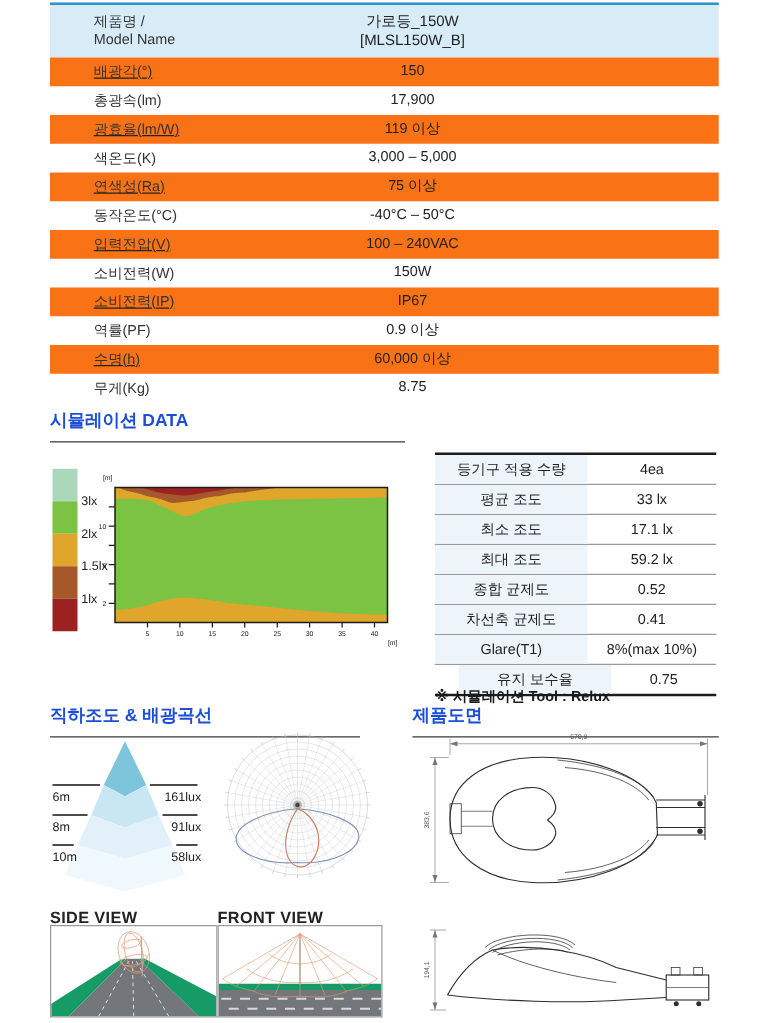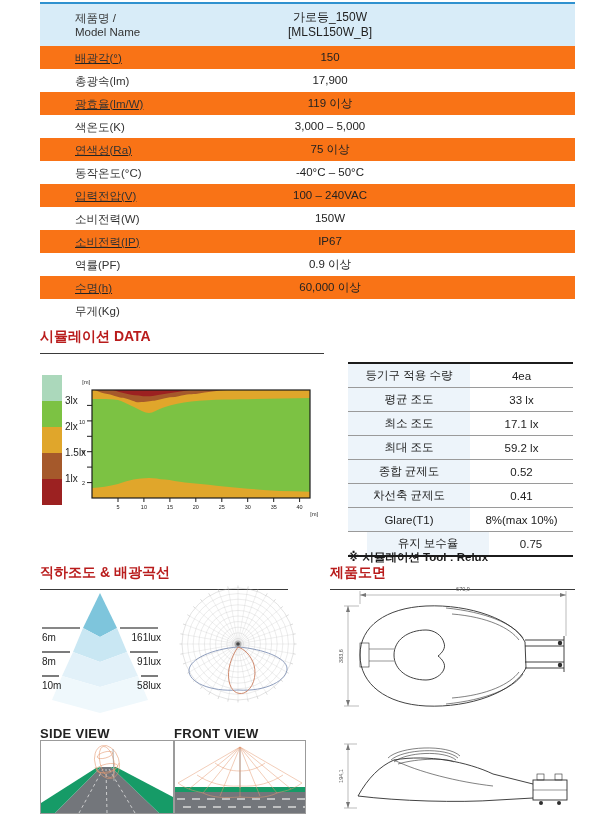--- a/index.html
+++ b/index.html
@@ -10,21 +10,21 @@
   
   .spec{position:absolute;left:40px;top:2px;width:535px;}
   .spec-row{position:relative;height:23px;display:flex;align-items:center;}
   .spec-row.alt{background:#f97316;text-decoration:underline;}
   .spec-header{background:#d8ecf8;border-top:2px solid #2f91cf;height:42px;}
   .spec-label{padding-left:35px;font-size:11.5px;color:#333;white-space:pre-line;line-height:14px;}
   .spec-value{position:absolute;left:120px;width:340px;text-align:center;font-size:11.5px;
               color:#222;white-space:pre-line;line-height:15px;}
 
   
-  .sec-title{position:absolute;font-size:14px;font-weight:bold;color:#b91c1c;
+  .sec-title{position:absolute;font-size:14px;font-weight:bold;color:#1d4ed8;
              padding-bottom:7px;border-bottom:1.5px solid #3a3a3a;}
 
   
   .sim-table{position:absolute;left:348px;top:362px;width:225px;
              border-top:2px solid #1c1c1c;border-bottom:2px solid #1c1c1c;}
   .sim-row{display:flex;height:23px;border-bottom:1px solid #9a9a9a;}
   .sim-row:last-child{border-bottom:none;padding-left:19px;}
   .sim-label{width:122px;background:#edf4fa;display:flex;align-items:center;justify-content:center;
              font-size:11.5px;color:#222;}
   .sim-value{flex:1;display:flex;align-items:center;justify-content:center;font-size:11.5px;color:#222;}
@@ -100,20 +100,21 @@
           <div class="spec-value">0.9 이상</div>
         </div>
 
         <div class="spec-row alt">
           <div class="spec-label">수명(h)</div>
           <div class="spec-value">60,000 이상</div>
         </div>
 
         <div class="spec-row">
           <div class="spec-label">무게(Kg)</div>
+          <div class="spec-value">8.75</div>
         </div>
       </div>
   </div>
 
   <div class="sec-title" style="left:40px;top:328px;width:284px;">시뮬레이션 DATA</div>
 
   <svg class="abs" style="left:40px;top:366px" width="300" height="152" viewBox="0 0 300 152">
     <g>
       <rect x="2" y="9" width="20" height="26" fill="#abd8bb"></rect>
       <rect x="2" y="35" width="20" height="26" fill="#7cc243"></rect>

